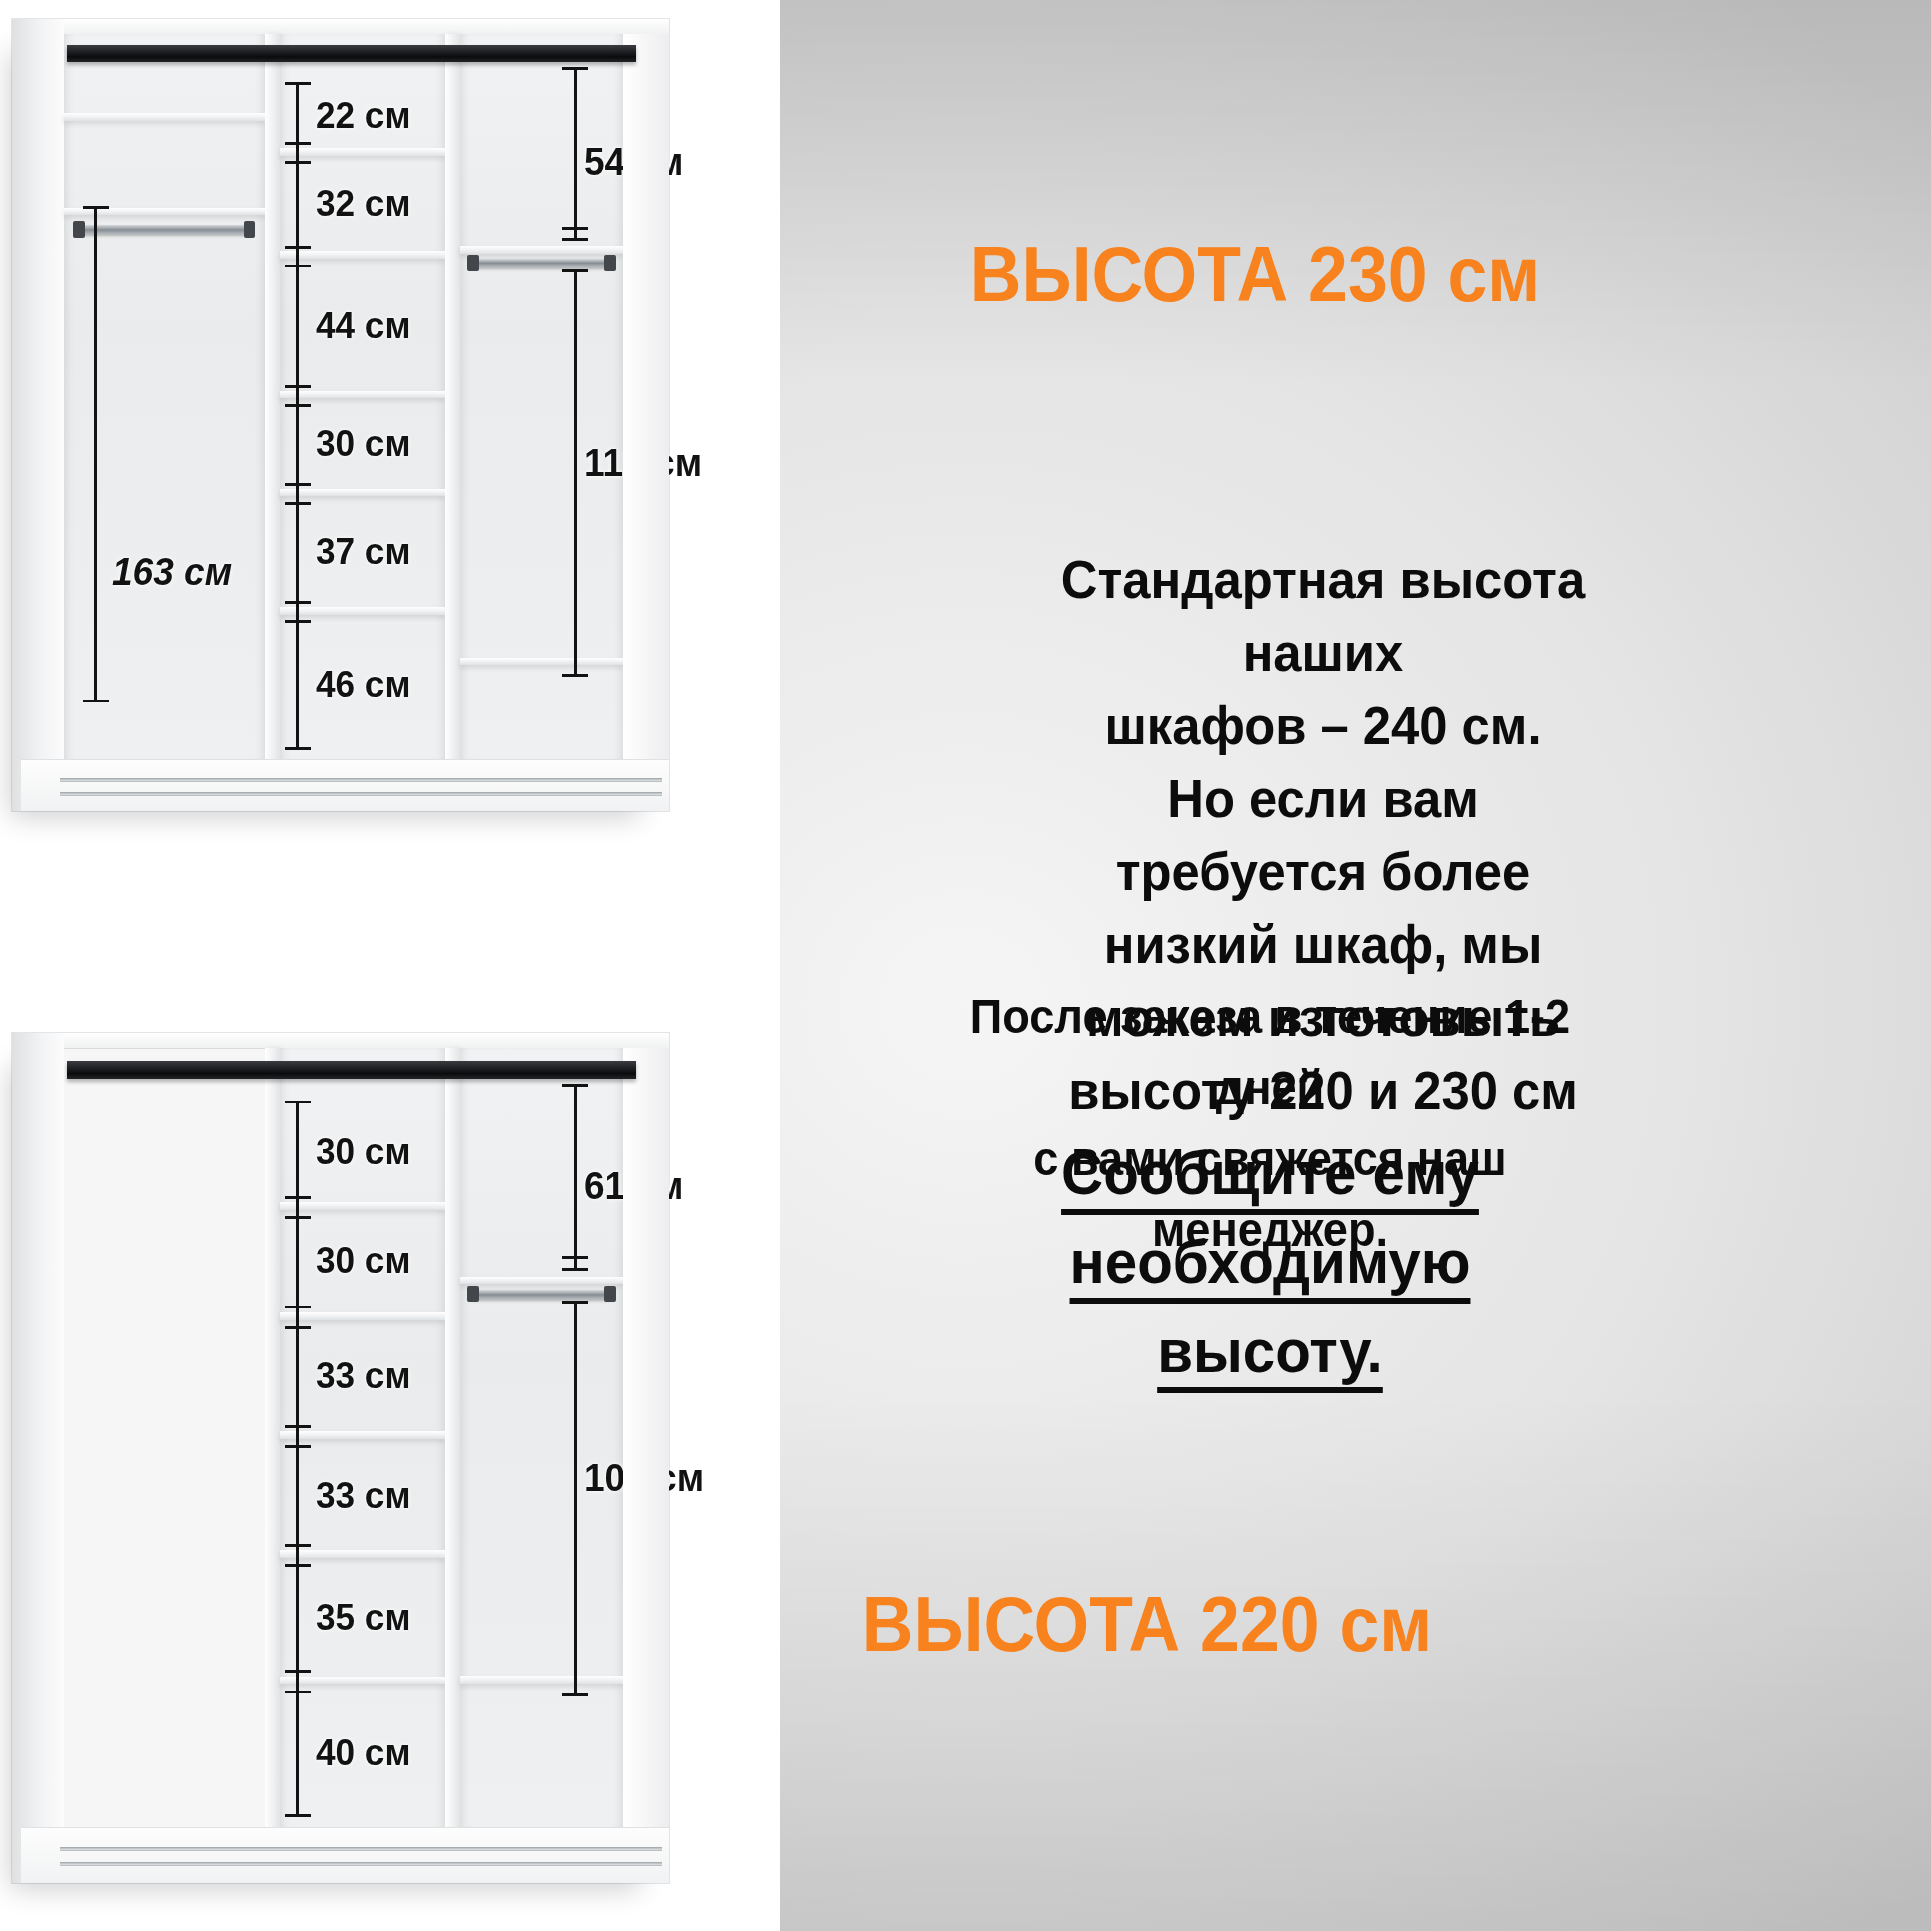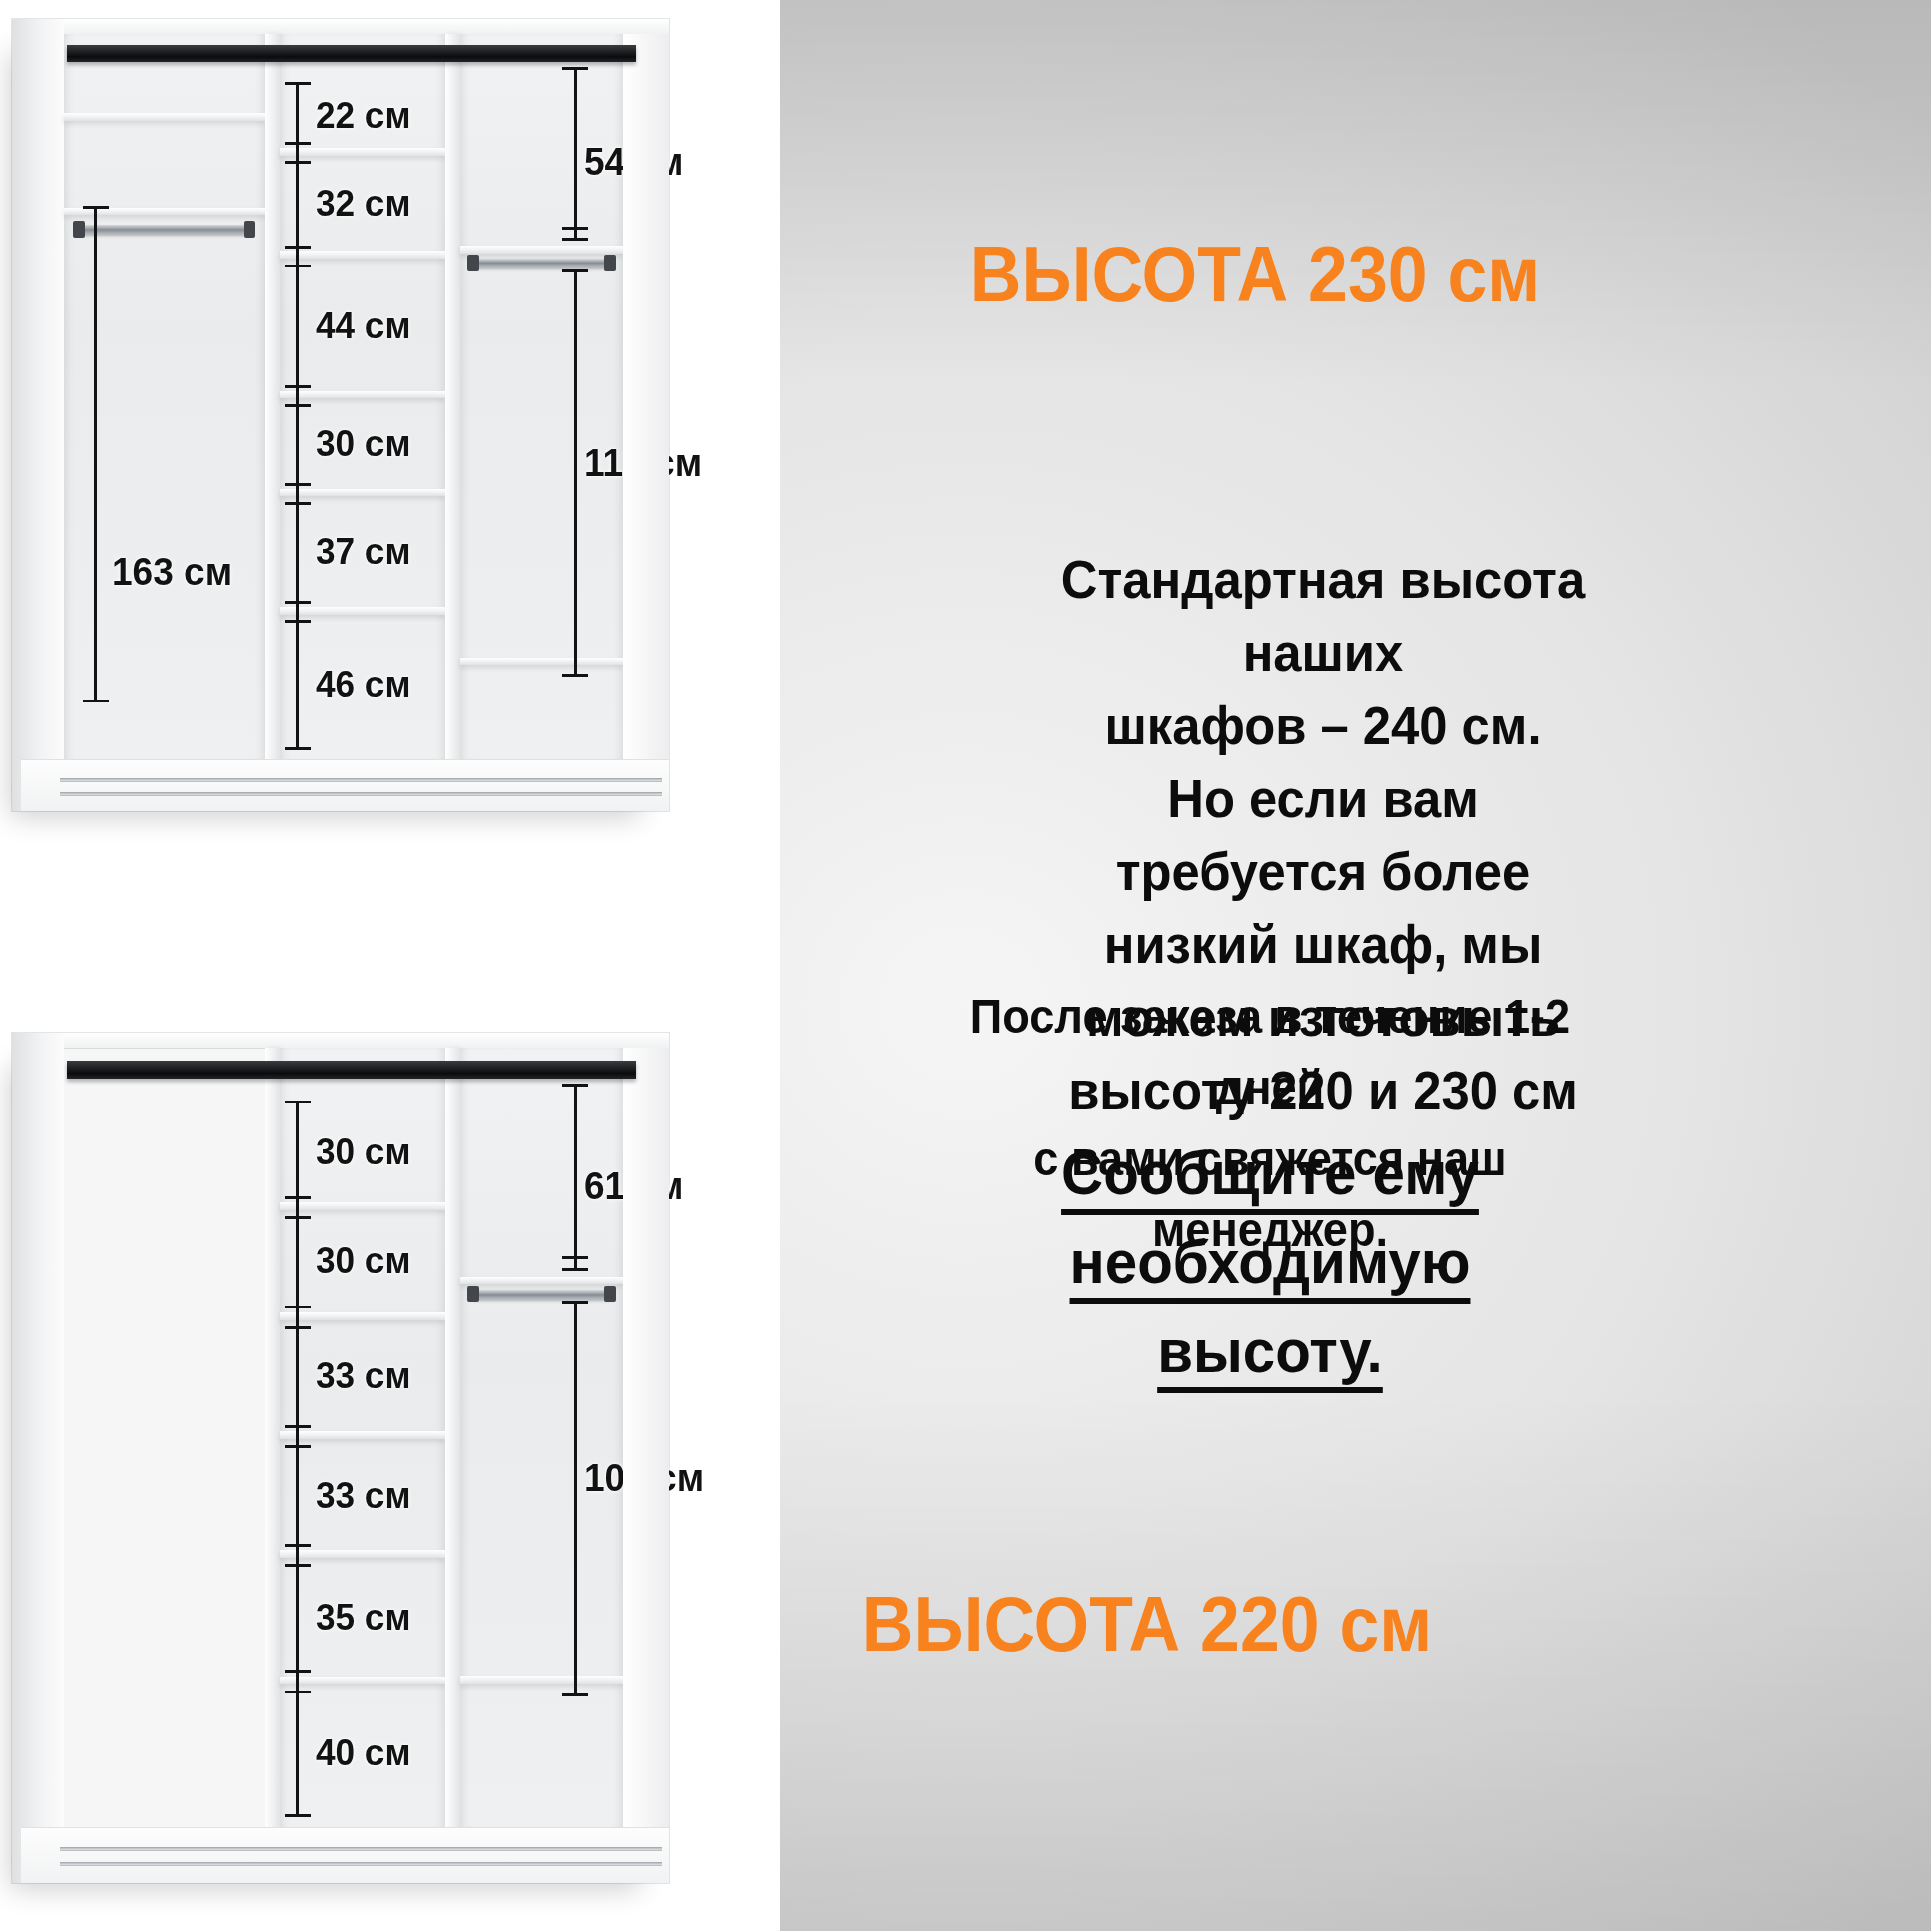--- a/index.html
+++ b/index.html
@@ -25,21 +25,21 @@
     box-shadow:-15.4px 19.3px 27px -13.5px rgba(0,0,0,.20), 0 0 0 1px #e3e4e6;}
   .side{position:absolute;left:0;top:0;bottom:0;width:8%;
     background:linear-gradient(to right,#dfe0e2,#f2f3f4 55%,#fcfcfd);}
   .cornice{position:absolute;left:8%;right:0;top:0;height:1.8%;
     background:linear-gradient(#ffffff,#f0f1f2);border-bottom:1px solid #d9dadc;}
   .rail{position:absolute;left:8.5%;right:5%;top:3.3%;height:2.1%;
     background:linear-gradient(#3a3c40,#0a0b0d 70%,#232427);box-shadow:0 2.9px 3.9px rgba(0,0,0,.28);}
   .col{position:absolute;top:1.8%;bottom:6.5%;
     background:linear-gradient(to bottom,#f1f2f3,#e9ebec 40%,#eef0f1);
     box-shadow:inset 7.7px 0 9.7px -5.8px rgba(0,0,0,.10), inset -7.7px 0 9.7px -5.8px rgba(0,0,0,.10);}
-  .col.left{left:8%;width:30.5%;}
+  .col.left{left:8%;width:30.5%;font-style:italic;}
   .col.mid{left:40.8%;width:25.2%;}
   .col.right{left:68.3%;width:24.7%;}
   .part{position:absolute;top:1.8%;bottom:6.5%;width:2.3%;
     background:linear-gradient(to right,#ffffff,#e2e4e6);box-shadow:2.9px 0 4.8px rgba(0,0,0,.07);}
   .part.p1{left:38.5%;} .part.p2{left:66%;}
   .rwall{position:absolute;top:1.8%;bottom:6.5%;left:93%;right:0;
     background:linear-gradient(to right,#ffffff,#ededef);}
   .base{position:absolute;left:1.5%;right:0;bottom:0;height:6.5%;
     background:linear-gradient(#fdfdfd,#f1f2f3);border-top:1px solid #e0e1e3;}
   .trk{position:absolute;left:6%;right:1%;height:3.9px;

